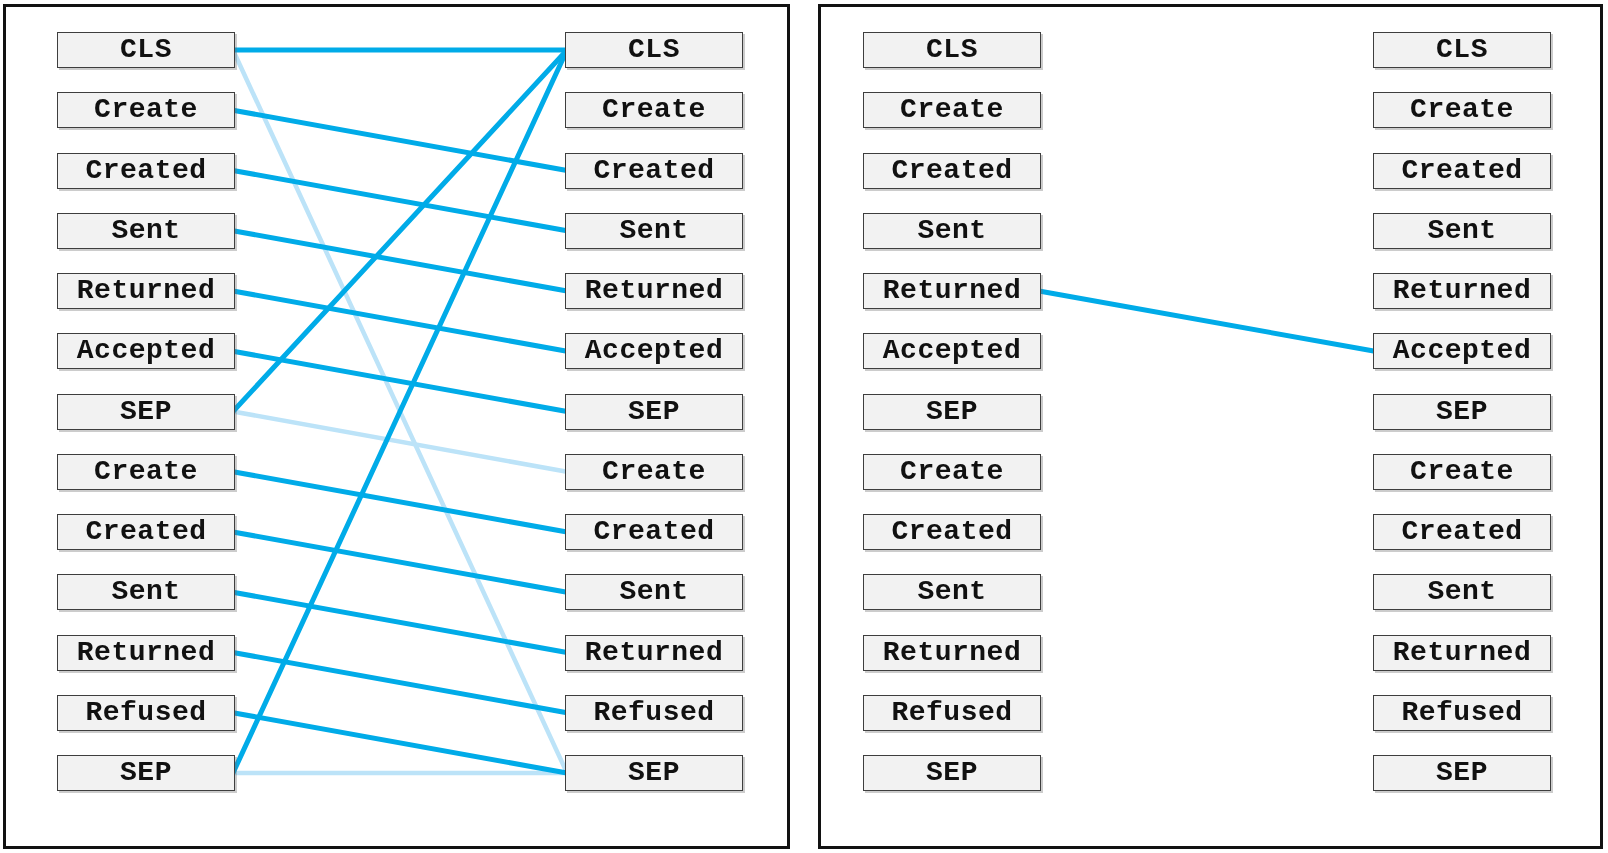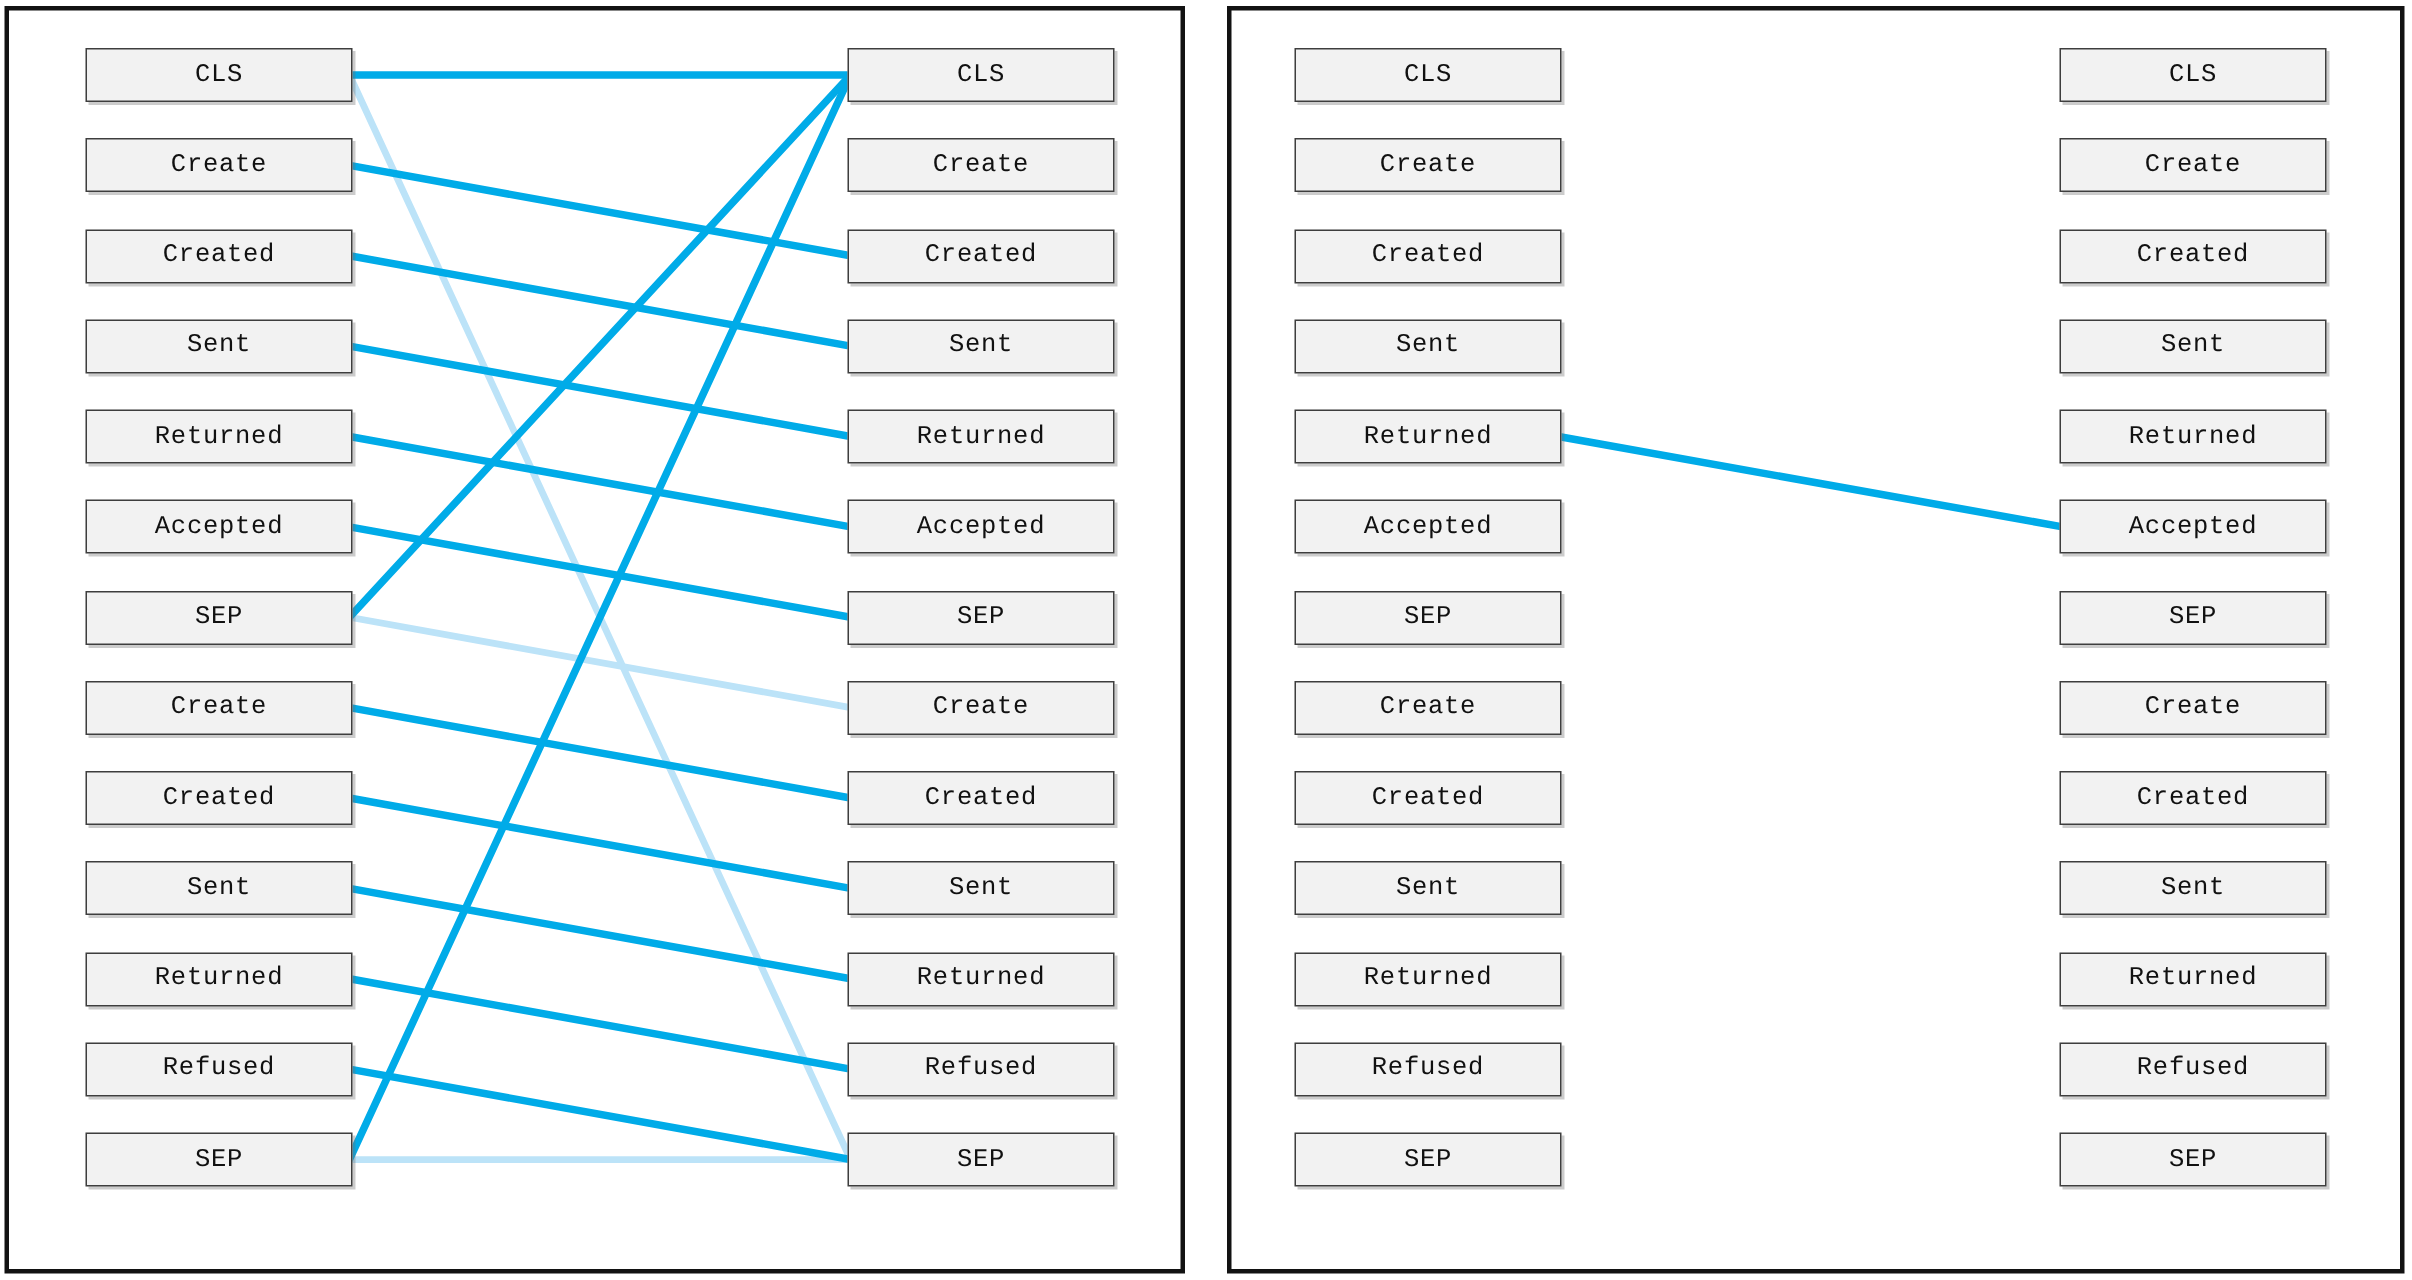--- a/index.html
+++ b/index.html
@@ -18,21 +18,21 @@
          background:#ffffff;box-sizing:content-box;}
   #panel0{left:3px;width:781px;}
   #panel1{left:818px;width:779px;}
   svg.wires{position:absolute;left:0;top:0;width:1608px;height:853px;pointer-events:none;}
   .wire-strong{stroke:var(--strong);stroke-width:5;stroke-linecap:round;}
   .wire-weak{stroke:var(--weak);stroke-width:4.5;stroke-linecap:round;}
   .token-box{position:absolute;width:178px;height:36px;box-sizing:border-box;
              background:var(--box-fill);border:1.5px solid var(--box-border);
              box-shadow:2px 2px 0 rgba(110,110,110,0.35);
              display:flex;align-items:center;justify-content:center;}
-  .token-box span{font-size:17px;font-weight:400;color:var(--text);letter-spacing:0.5px;
+  .token-box span{font-size:28px;font-weight:700;color:var(--text);letter-spacing:0.5px;
                   white-space:nowrap;line-height:1;}
 </style>
 </head>
 <body>
 
 <div class="stage">
   <div class="panel" id="panel0"></div>
   <div class="panel" id="panel1"></div>
   <svg class="wires" viewBox="0 0 1608 853" xmlns="http://www.w3.org/2000/svg">
       <line x1="233" y1="50" x2="567" y2="773" class="wire-weak"></line>

